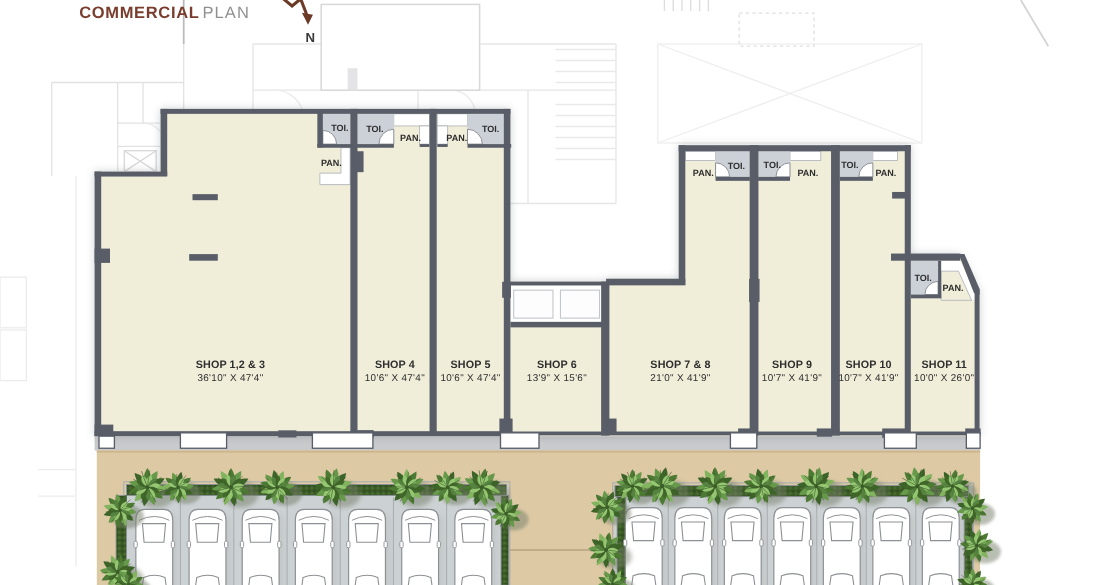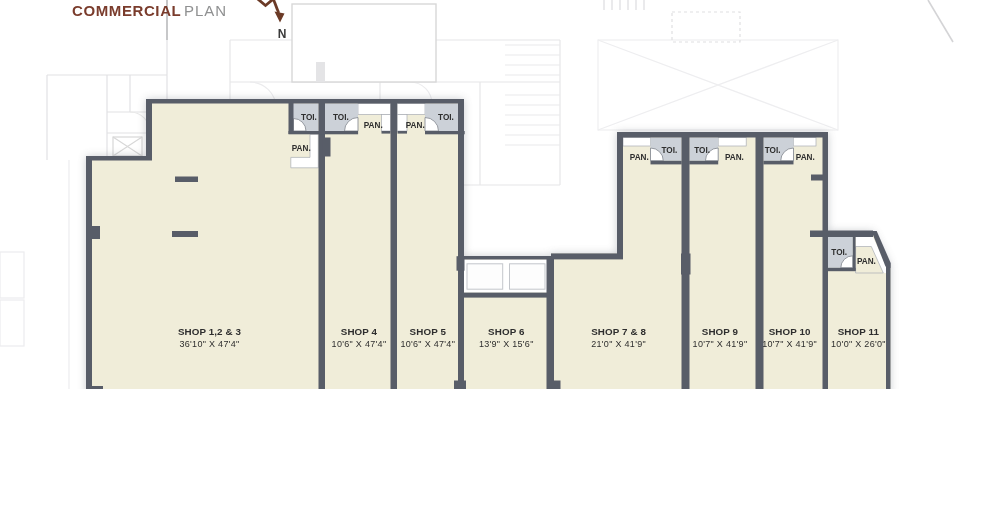--- a/index.html
+++ b/index.html
@@ -1,16 +1,16 @@
 <!DOCTYPE html>
 <html><head>
 <meta charset="utf-8">
 <style>
 html,body{margin:0;padding:0;background:#fff;}
-#stage{position:relative;width:1000px;height:389px;overflow:hidden;font-family:"Liberation Sans",sans-serif;}
+#stage{position:relative;width:1000px;height:532px;overflow:hidden;font-family:"Liberation Sans",sans-serif;}
 svg{display:block;}
 </style>
 </head>
 <body>
 <div id="stage">
 <svg width="1000" height="532" viewBox="0 0 1000 532" xmlns="http://www.w3.org/2000/svg">
 <defs>
 <pattern id="hedgetex" width="5" height="5" patternUnits="userSpaceOnUse">
 <rect width="5" height="5" fill="#3c5c27"></rect>
 <circle cx="1.2" cy="1.5" r="1.1" fill="#2c481c"></circle>

